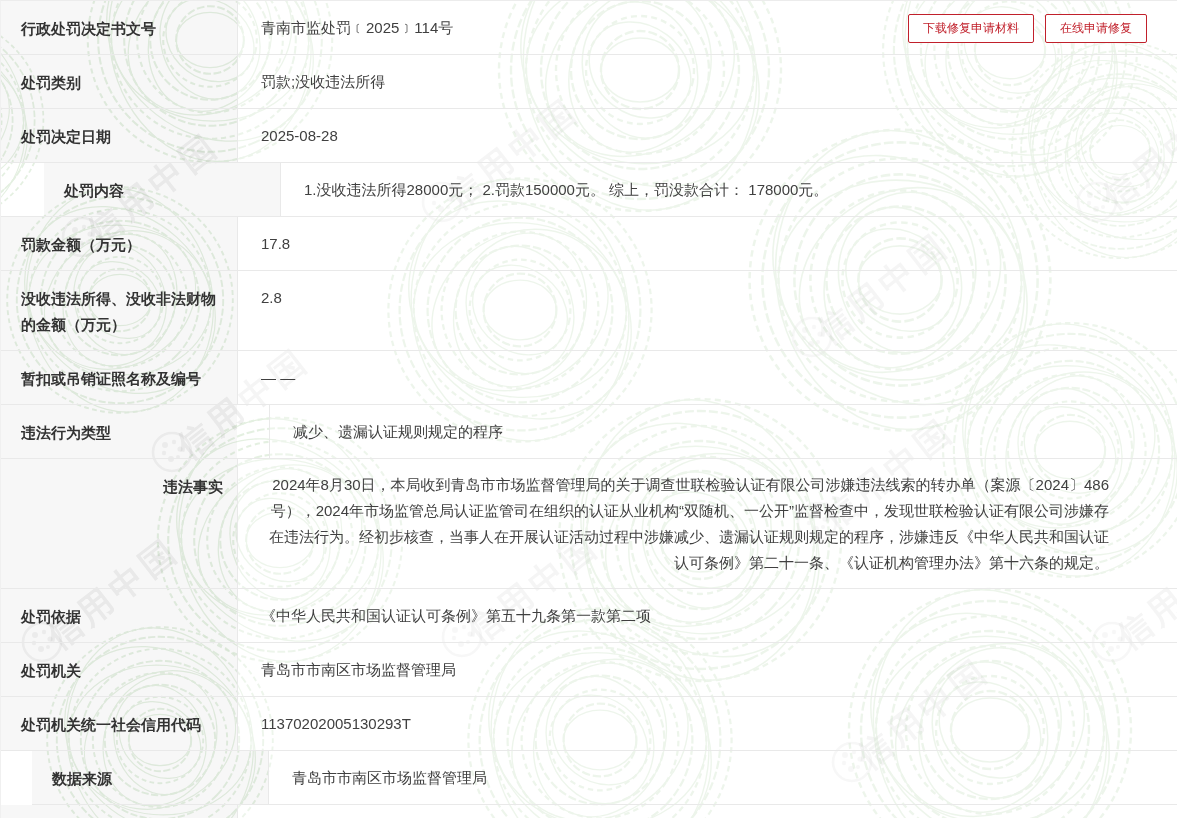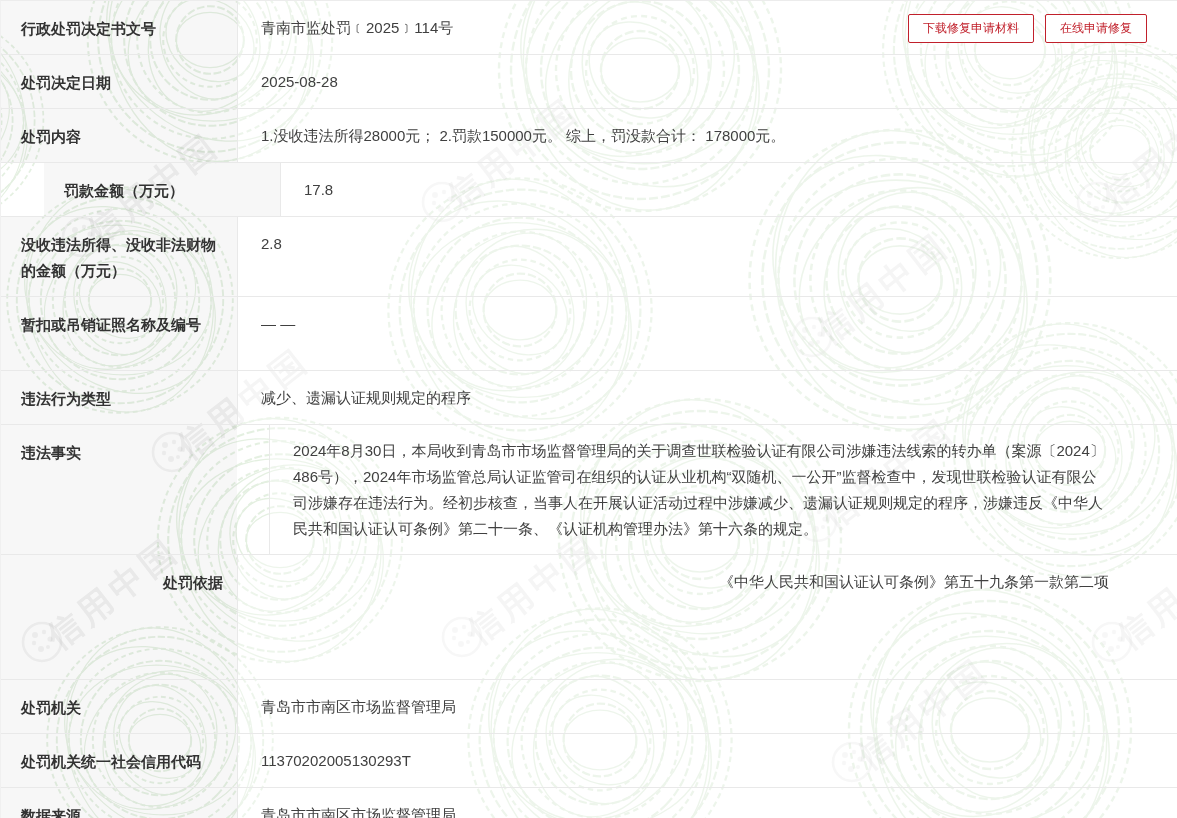--- a/index.html
+++ b/index.html
@@ -450,20 +450,26 @@
     <div class="cell label">行政处罚决定书文号</div>
     <div class="cell value">
       <span>青南市监处罚﹝2025﹞114号</span>
       <div class="actions">
         <button class="btn">下载修复申请材料</button>
         <button class="btn">在线申请修复</button>
       </div>
     </div>
   </div>
 
+  <div class="row">
+    <div class="cell label">处罚类别</div>
+    <div class="cell value">
+      <span>罚款;没收违法所得</span>
+    </div>
+  </div>
 
   <div class="row">
     <div class="cell label">处罚决定日期</div>
     <div class="cell value">
       <span>2025-08-28</span>
     </div>
   </div>
 
   <div class="row">
     <div class="cell label">处罚内容</div>

